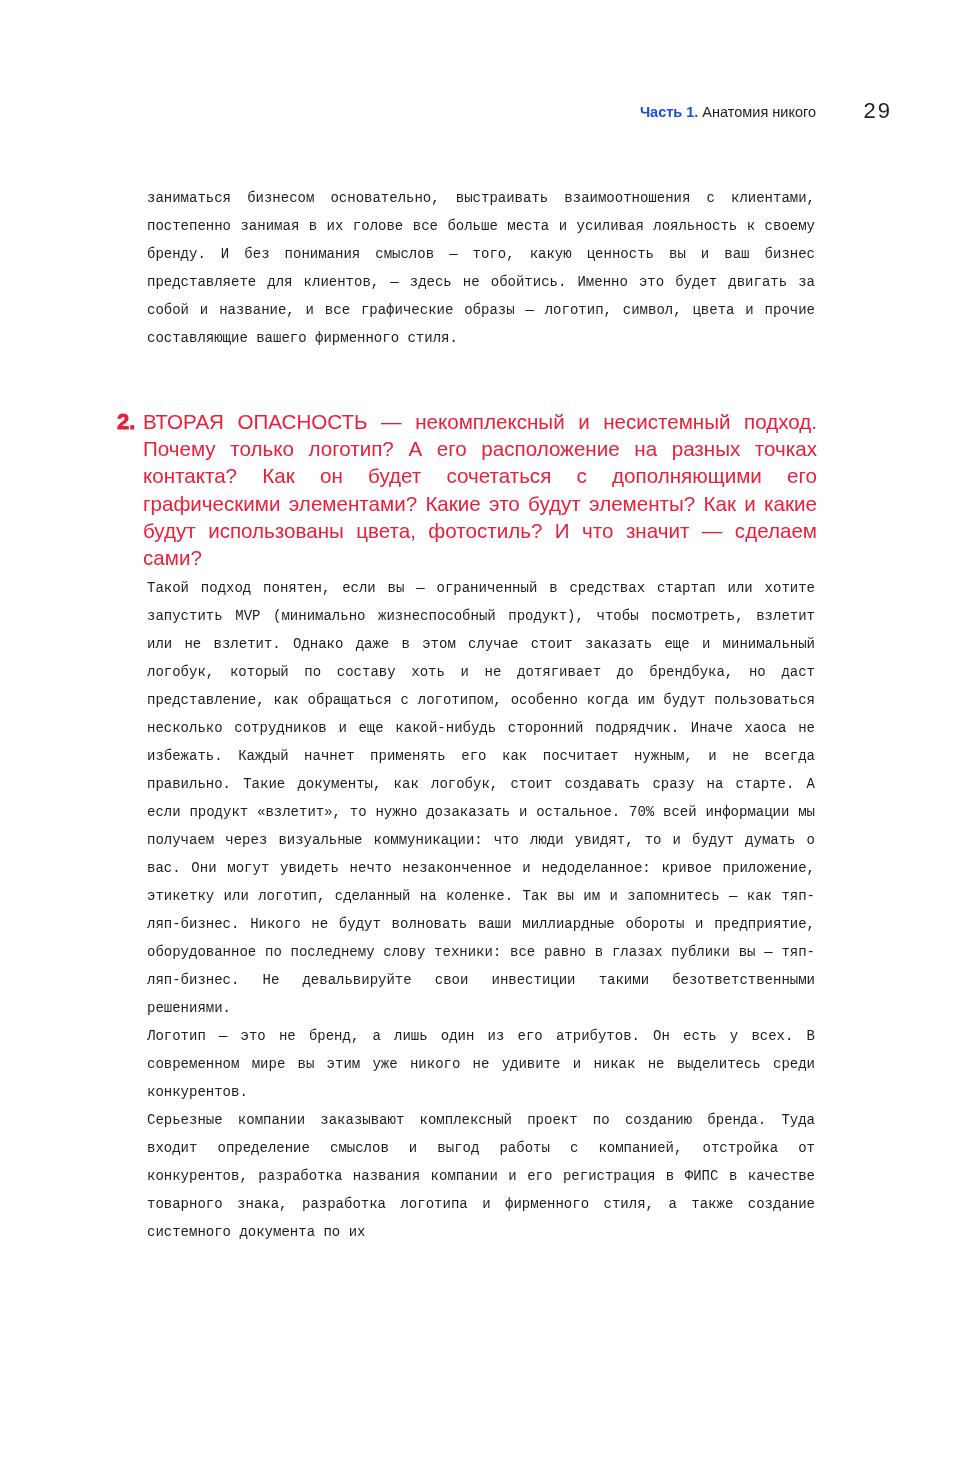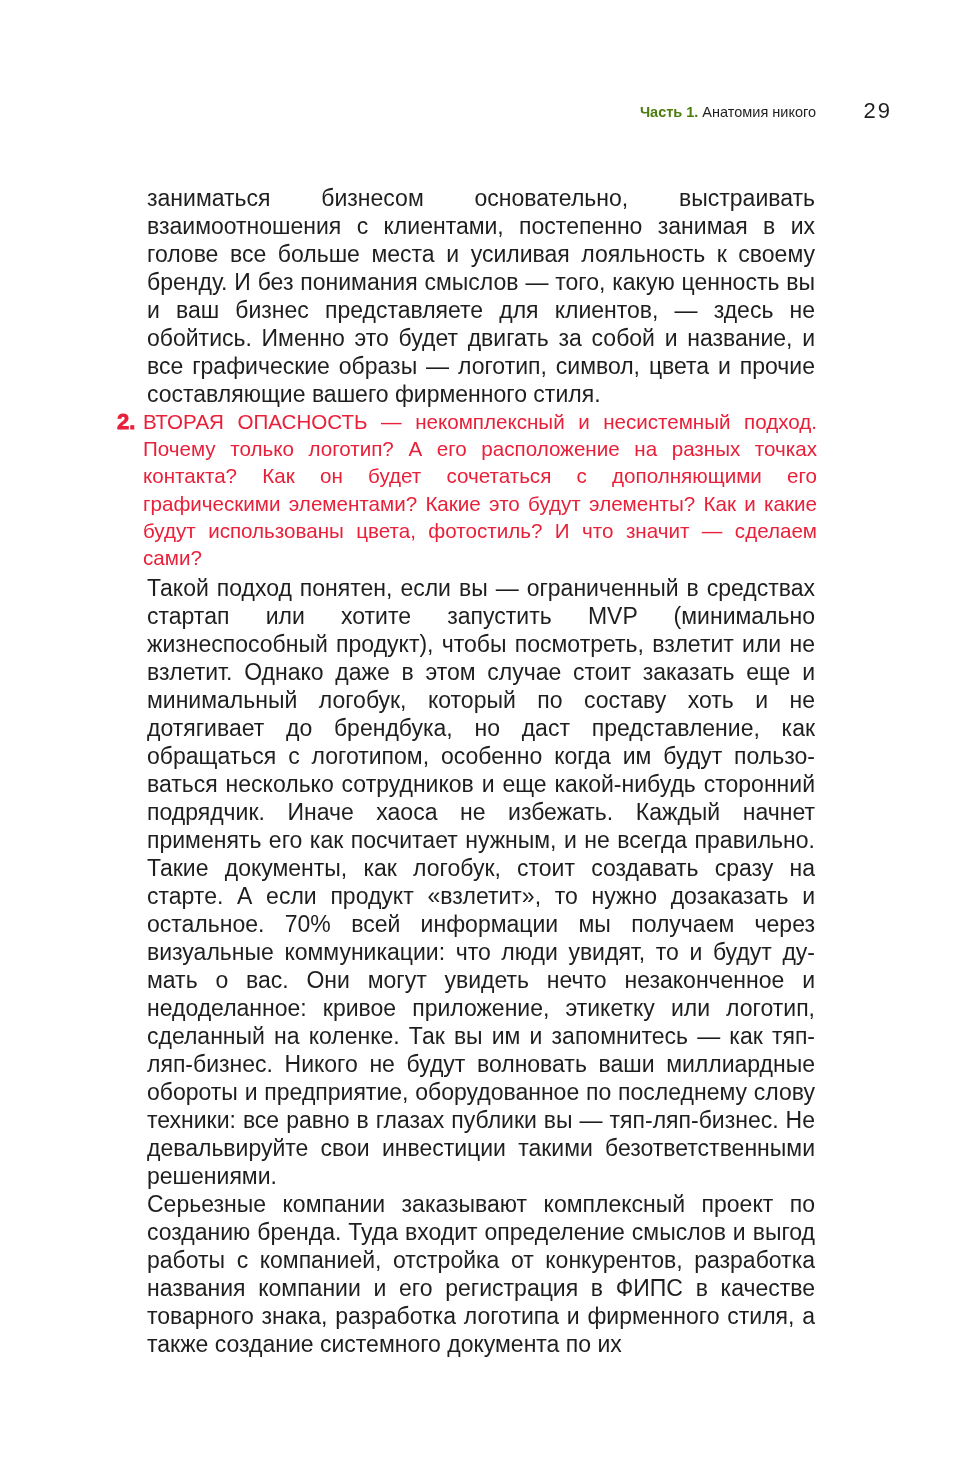--- a/index.html
+++ b/index.html
@@ -23,38 +23,38 @@
     .running-head .section {
       position: absolute;
       right: 164px;
       top: 6px;
       font-family: "Liberation Sans", sans-serif;
       font-size: 14.5px;
       color: #1f1f1f;
       white-space: nowrap;
     }
     .running-head .section .part {
-      color: #4d7c0f;
+      color: #1d4ed8;
       font-weight: bold;
     }
     .running-head .page-number {
       position: absolute;
       right: 88px;
       top: 0;
       font-family: "Liberation Sans", sans-serif;
       font-size: 22px;
       letter-spacing: 2px;
       color: #1f1f1f;
     }
     .body-text {
       position: absolute;
       left: 147px;
       width: 668px;
-      font-family: Liberation Sans, sans-serif;
-      font-size: 23px;
+      font-family: Liberation Mono, monospace;
+      font-size: 14px;
       line-height: 28px;
       color: #1e1e1e;
       text-align: justify;
       hyphens: manual;
     }
     .body-text p {
       margin: 0;
     }
     .p1 { top: 184px; }
     .callout {
@@ -96,14 +96,15 @@
   <p>заниматься бизнесом основательно, выстраивать взаимоотношения с клиентами, постепенно занимая в их голове все больше места и уси­ливая лояльность к своему бренду. И без понимания смыслов — того, какую ценность вы и ваш бизнес представляете для клиентов, — здесь не обойтись. Именно это будет двигать за собой и название, и все гра­фические образы — логотип, символ, цвета и прочие составляющие вашего фирменного стиля.</p>
 </div>
 
 <div class="callout">
   <span class="num">2.</span>
   <span class="callout-text">ВТОРАЯ ОПАСНОСТЬ — некомплексный и несистемный под­ход. Почему только логотип? А его расположение на разных точках контакта? Как он будет сочетаться с дополняющими его графическими элементами? Какие это будут элементы? Как и какие будут использованы цвета, фотостиль? И что зна­чит — сделаем сами?</span>
 </div>
 
 <div class="body-text p2">
   <p>Такой подход понятен, если вы — ограниченный в средствах стар­тап или хотите запустить MVP (минимально жизнеспособный продукт), чтобы посмотреть, взлетит или не взлетит. Однако даже в этом случае стоит заказать еще и минимальный логобук, который по составу хоть и не дотягивает до брендбука, но даст представле­ние, как обращаться с логотипом, особенно когда им будут пользо­ваться несколько сотрудников и еще какой-нибудь сторонний под­рядчик. Иначе хаоса не избежать. Каждый начнет применять его как посчитает нужным, и не всегда правильно. Такие документы, как логобук, стоит создавать сразу на старте. А если продукт «взлетит», то нужно дозаказать и остальное. 70% всей информации мы получа­ем через визуальные коммуникации: что люди увидят, то и будут ду­мать о вас. Они могут увидеть нечто незаконченное и недоделанное: кривое приложение, этикетку или логотип, сделанный на коленке. Так вы им и запомнитесь — как тяп-ляп-бизнес. Никого не будут волновать ваши миллиардные обороты и предприятие, оборудован­ное по последнему слову техники: все равно в глазах публики вы — тяп-ляп-бизнес. Не девальвируйте свои инвестиции такими безот­ветственными решениями.</p>
+  <p>Логотип — это не бренд, а лишь один из его атрибутов. Он есть у всех. В современном мире вы этим уже никого не удивите и никак не выде­литесь среди конкурентов.</p>
   <p>Серьезные компании заказывают комплексный проект по созданию бренда. Туда входит определение смыслов и выгод работы с компани­ей, отстройка от конкурентов, разработка названия компании и его регистрация в ФИПС в качестве товарного знака, разработка логоти­па и фирменного стиля, а также создание системного документа по их</p>
 </div>
 
 </body></html>

